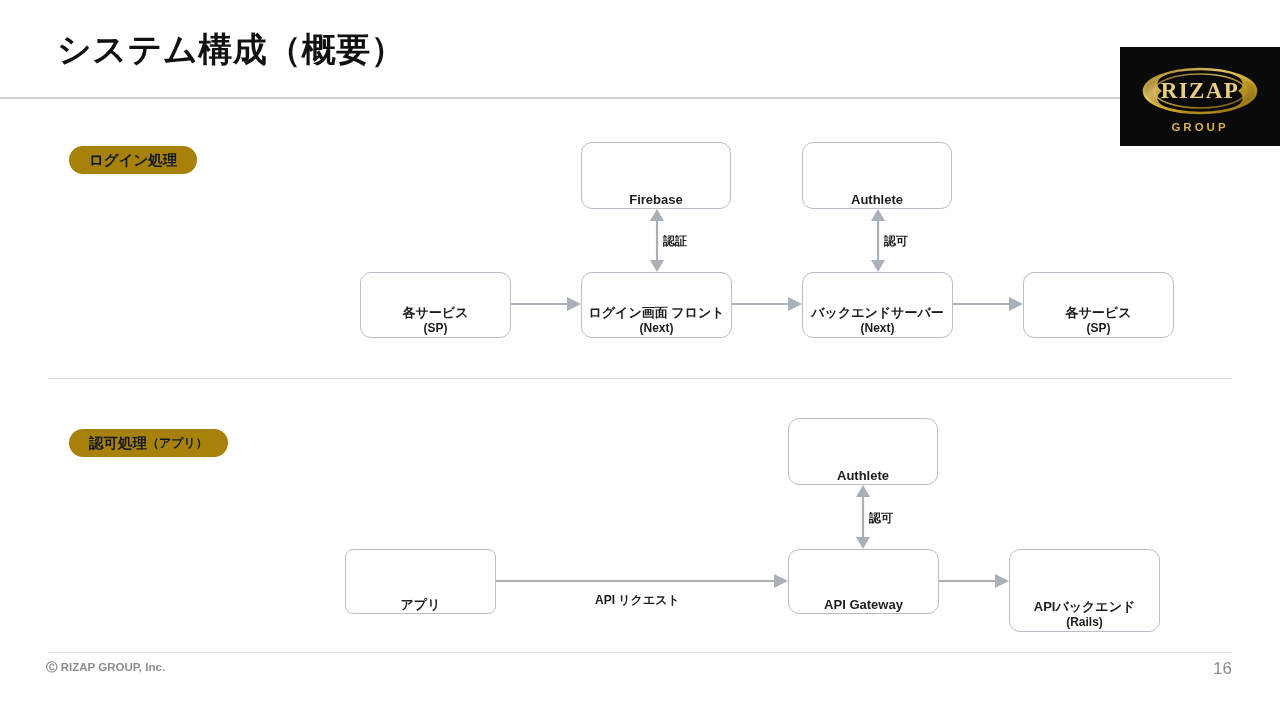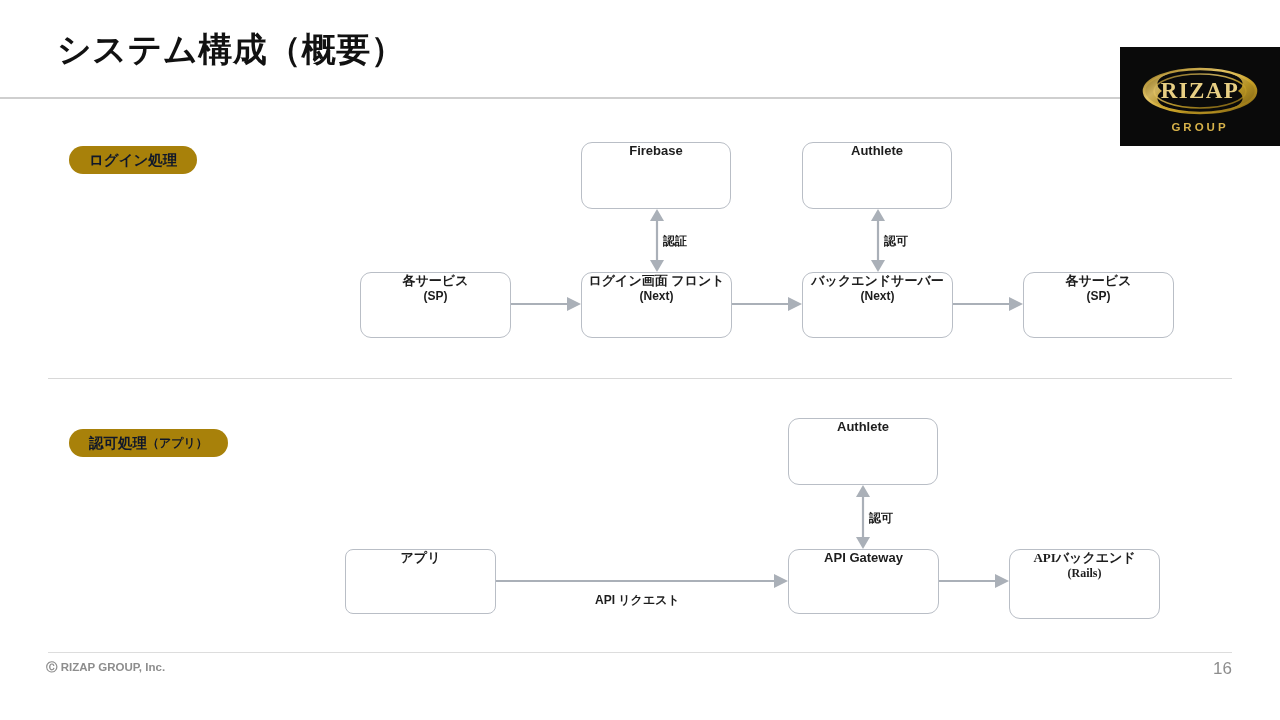--- a/index.html
+++ b/index.html
@@ -98,21 +98,21 @@
   
   .node {
     position: absolute;
     box-sizing: border-box;
     background: #ffffff;
     border: 1.6px solid #b9bec6;
     border-radius: 11px;
     display: flex;
     flex-direction: column;
     align-items: center;
-    justify-content: flex-start;
+    justify-content: flex-end;
     text-align: center;
   }
   .node .line1 {
     font-size: 13px;
     font-weight: 700;
     color: #1d1d1d;
     line-height: 1.25;
     white-space: nowrap;
   }
   .node .line2 {
@@ -273,21 +273,21 @@
 </div>
 
 <div class="node" style="left:345px; top:549px; width:151px; height:65px;border-radius:8px;">
   <div class="line1">アプリ</div>
 </div>
 
 <div class="node" style="left:788px; top:549px; width:151px; height:65px;">
   <div class="line1">API Gateway</div>
 </div>
 
-<div class="node" style="left:1009px; top:549px; width:151px; height:70px;font-family:Liberation Serif, serif;">
+<div class="node" style="left:1009px; top:549px; width:151px; height:83px;">
   <div class="line1">APIバックエンド</div>
   <div class="line2">(Rails)</div>
 </div>
 
 <div class="conn" style="left:854px; top:485px;">
   <svg width="18" height="64">
     <line x1="9" y1="9" x2="9" y2="55" stroke="#aab0b8" stroke-width="2.2"></line>
     <polygon points="9,0 16,12 2,12" fill="#aab0b8"></polygon>
     <polygon points="9,64 16,52 2,52" fill="#aab0b8"></polygon>
   </svg>

